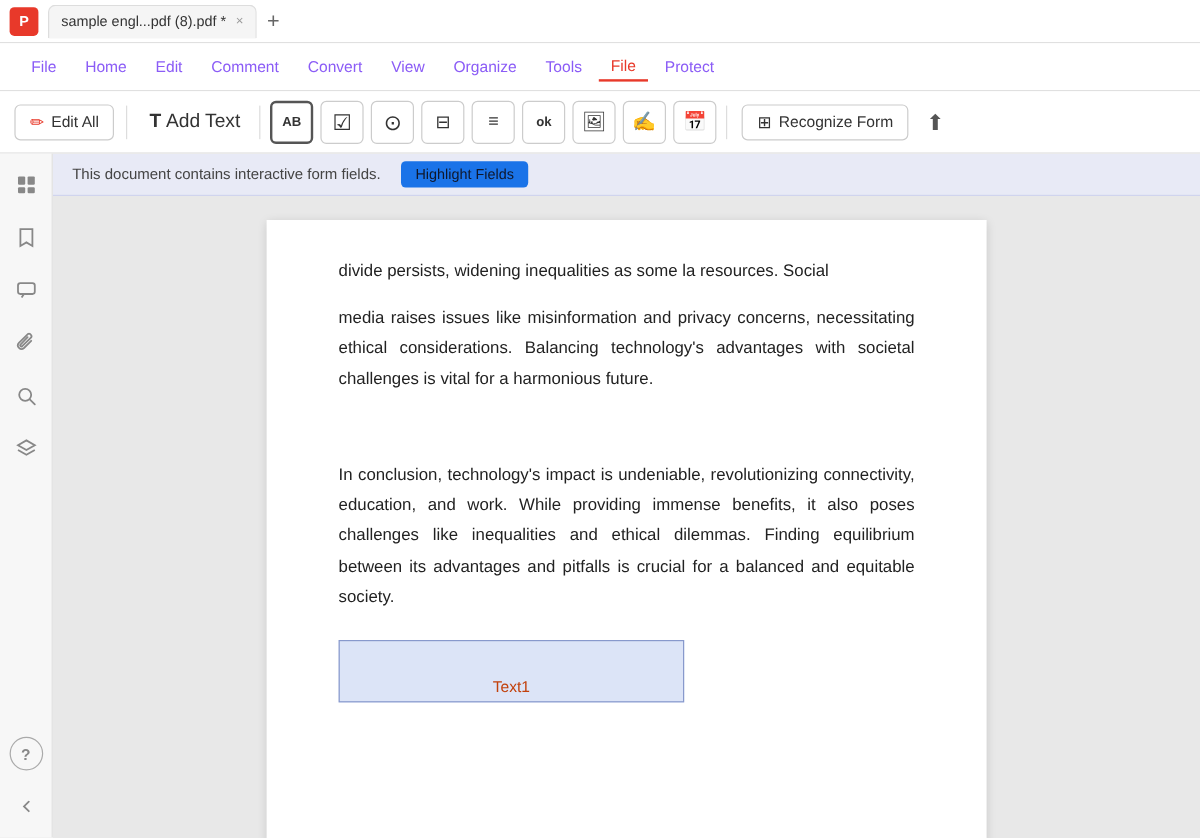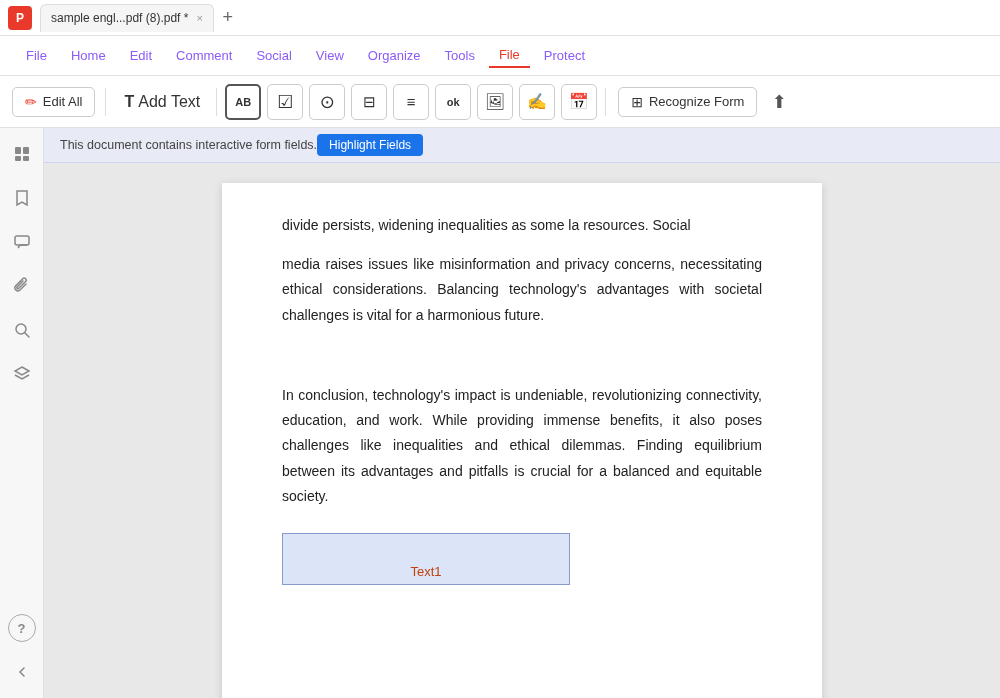--- a/index.html
+++ b/index.html
@@ -197,29 +197,29 @@
       padding: 0;
     }
 
     
     .notification-bar {
       width: 100%;
       background: #e8eaf6;
       padding: 6px 16px;
       display: flex;
       align-items: center;
-      gap: 0;
+      gap: 17px;
       font-size: 12.5px;
       color: #444;
       border-bottom: 1px solid #d0d4ee;
     }
     .highlight-fields-btn {
       padding: 4px 12px;
       background: #1a73e8;
-      color: #ffffff;
+      color: #0f172a;
       border: none;
       border-radius: 4px;
       font-size: 12px;
       cursor: pointer;
     }
 
     
     .pdf-page {
       background: white;
       width: 600px;
@@ -280,21 +280,21 @@
       <span>+</span>
     </div>
   </div>
 </div>
 
 <div class="menu-bar">
   <div class="menu-item">File</div>
   <div class="menu-item">Home</div>
   <div class="menu-item">Edit</div>
   <div class="menu-item">Comment</div>
-  <div class="menu-item">Social</div>
+  <div class="menu-item">Convert</div>
   <div class="menu-item">View</div>
   <div class="menu-item">Organize</div>
   <div class="menu-item">Tools</div>
   <div class="menu-item active">File</div>
   <div class="menu-item">Protect</div>
 </div>
 
 <div class="toolbar">
   <button class="edit-all-btn">
     <span class="pencil-icon">✏</span>

